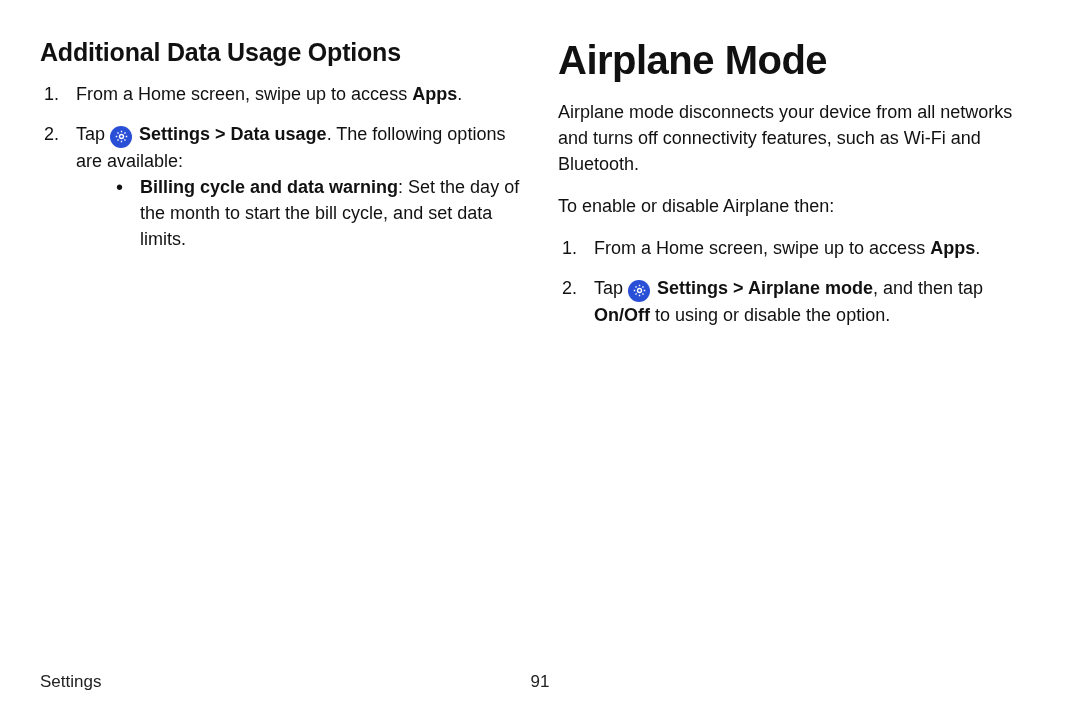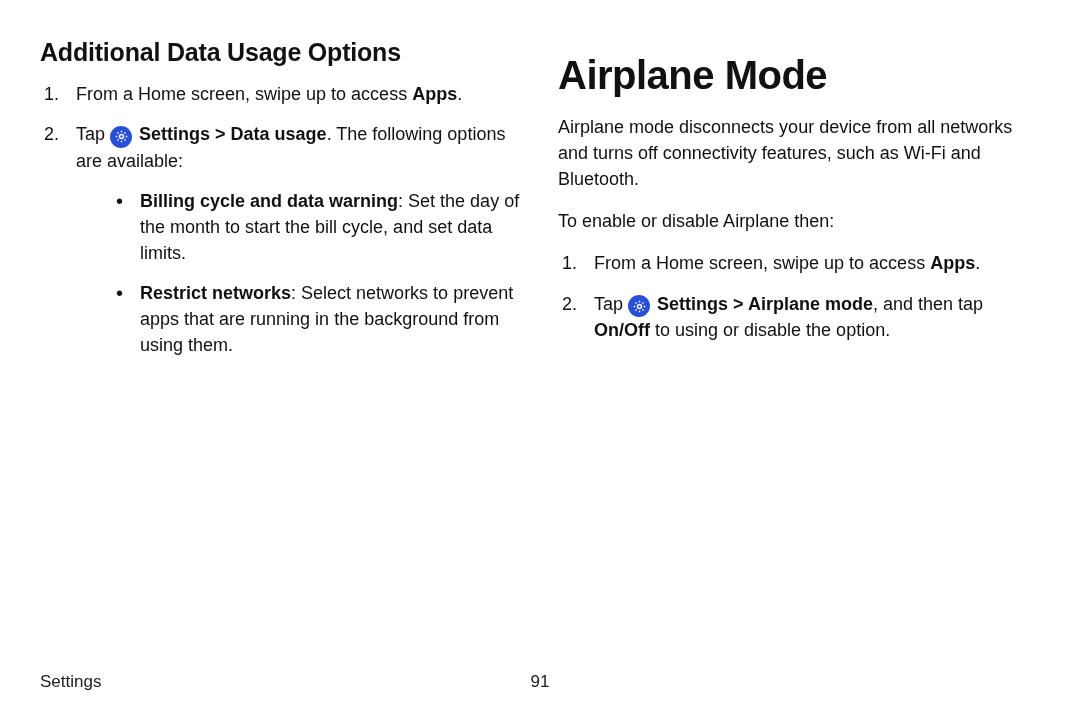--- a/index.html
+++ b/index.html
@@ -7,21 +7,20 @@
   body {
     font-family: Arial, Helvetica, sans-serif;
     color: #111;
     background: #fff;
     position: relative;
   }
   .page {
     display: flex;
     padding: 38px 40px 0 40px;
     gap: 36px;
-    align-items: center;
   }
   .col {
     flex: 1;
     min-width: 0;
   }
   .h3 {
     font-size: 25px;
     font-weight: 700;
     margin-bottom: 14px;
     letter-spacing: -0.2px;
@@ -114,26 +113,23 @@
       </div>
       <div class="ol-item">
         <span>Tap </span><span class="gear-icon">
             <svg viewBox="0 0 24 24" fill="none" stroke="#fff" stroke-width="2.2">
               <circle cx="12" cy="12" r="3.2"></circle>
               <path d="M12 2.8v2.4M12 18.8v2.4M21.2 12h-2.4M5.2 12H2.8M18.4 5.6l-1.7 1.7M7.3 16.7l-1.7 1.7M18.4 18.4l-1.7-1.7M7.3 7.3 5.6 5.6"></path>
             </svg>
           </span>
         <span class="b">Settings</span><span class="b"> &gt; </span><span class="b">Data usage</span><span>. The following options are available:</span>
 
-        <div class="ul" style="margin-top:14px;">
+        <div class="ul" style="margin-top:0;">
           <div class="ul-item">
             <span class="b">Billing cycle and data warning</span><span>: Set the day of the month to start the bill cycle, and set data limits.</span>
-          </div>
-          <div class="ul-item">
-            <span class="b">Restrict networks</span><span>: Select networks to prevent apps that are running in the background from using them.</span>
           </div>
         </div>
       </div>
     </div>
   </div>
 
   <div class="col">
     <div class="h1">Airplane Mode</div>
     <div class="p">Airplane mode disconnects your device from all networks and turns off connectivity features, such as Wi-Fi and Bluetooth.</div>
     <div class="p">To enable or disable Airplane then:</div>

